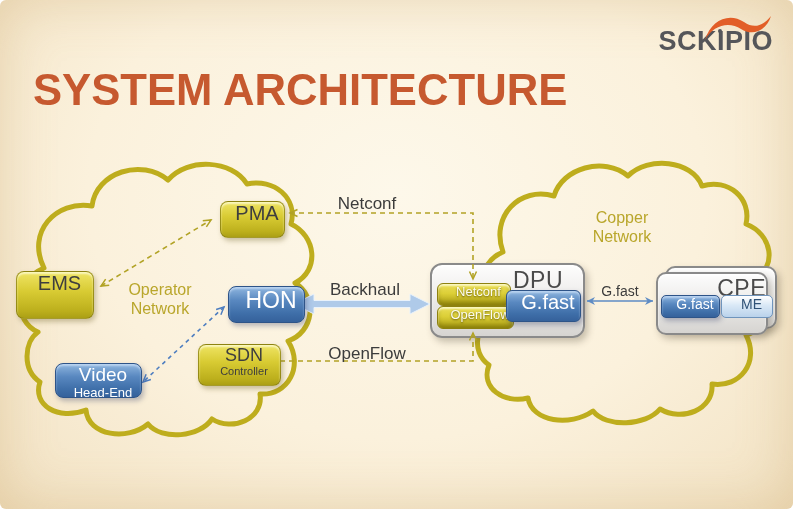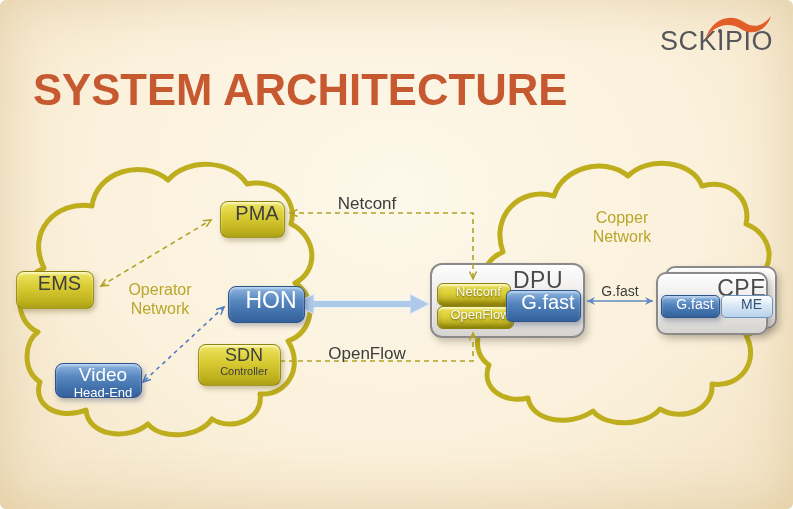--- a/index.html
+++ b/index.html
@@ -10,21 +10,21 @@
     box-shadow:inset 0 0 55px rgba(185,145,75,0.28);
   }
   .abs{position:absolute;}
   
   #page-title{
     left:33px;top:64px;font-size:45px;font-weight:bold;color:#C6592F;
     letter-spacing:0px;transform:scaleX(0.97);transform-origin:left;white-space:nowrap;
   }
   #logo{right:20px;top:16px;width:150px;height:46px;}
   #logo .logo-text{
-    position:absolute;right:0;top:10px;font-size:27px;font-weight:normal;color:#55565A;
+    position:absolute;right:0;top:10px;font-size:27px;font-weight:bold;color:#55565A;
     letter-spacing:0.5px;white-space:nowrap;margin-left:35px;
   }
   #logo .i-dot{position:absolute;width:4px;height:4px;border-radius:50%;background:#55565A;right:51px;top:13px;}
   #logo svg{position:absolute;right:-4px;top:-6px;}
   
   #cloud-layer{left:0;top:0;z-index:1;}
   .gray-box{z-index:2;}
   #conn-layer{left:0;top:0;z-index:3;}
   .node{z-index:4;}
   
@@ -156,24 +156,25 @@
     <path d="M 271,361 L 473,361 L 473,333" fill="none" stroke="#B2A326" stroke-width="1.6" stroke-dasharray="5,4" marker-start="url(#oliveV)" marker-end="url(#oliveV)"></path>
 
     <path d="M 224,307 L 143,382" fill="none" stroke="#4E7EC0" stroke-width="1.6" stroke-dasharray="4,4" marker-start="url(#blueV)" marker-end="url(#blueV)"></path>
 
     <polygon points="294,304 314,294 314,300.5 410,300.5 410,294 430,304 410,314 410,307.5 314,307.5 314,314" fill="#AFCAE9" stroke="#E9F2FB" stroke-width="1"></polygon>
 
     <path d="M 587,301 L 653,301" fill="none" stroke="#5E8BC4" stroke-width="1.5" marker-start="url(#steelA)" marker-end="url(#steelA)"></path>
   </svg>
 
   <div class="abs conn-label" style="left:312px;top:194px;">Netconf</div>
+  <div class="abs conn-label" style="left:310px;top:280px;">Backhaul</div>
   <div class="abs conn-label" style="left:312px;top:344px;">OpenFlow</div>
   <div class="abs conn-label small" style="left:590px;top:283px;">G.fast</div>
 
-  <div class="box yellow node" style="left:16px;top:271px;width:78px;height:38px;font-size:20px;">
+  <div class="box yellow node" style="left:16px;top:271px;width:78px;height:48px;font-size:20px;">
     <span>EMS</span>
   </div>
   <div class="box yellow node" style="left:220px;top:201px;width:65px;height:37px;font-size:20px;">
     <span>PMA</span>
   </div>
   <div class="box blue node" style="left:228px;top:286px;width:77px;height:37px;font-size:23px;">
     <span>HON</span>
   </div>
   <div class="box yellow node" style="left:198px;top:344px;width:83px;height:42px;">
     <span class="lbl-main" style="font-size:18px;">SDN</span>

